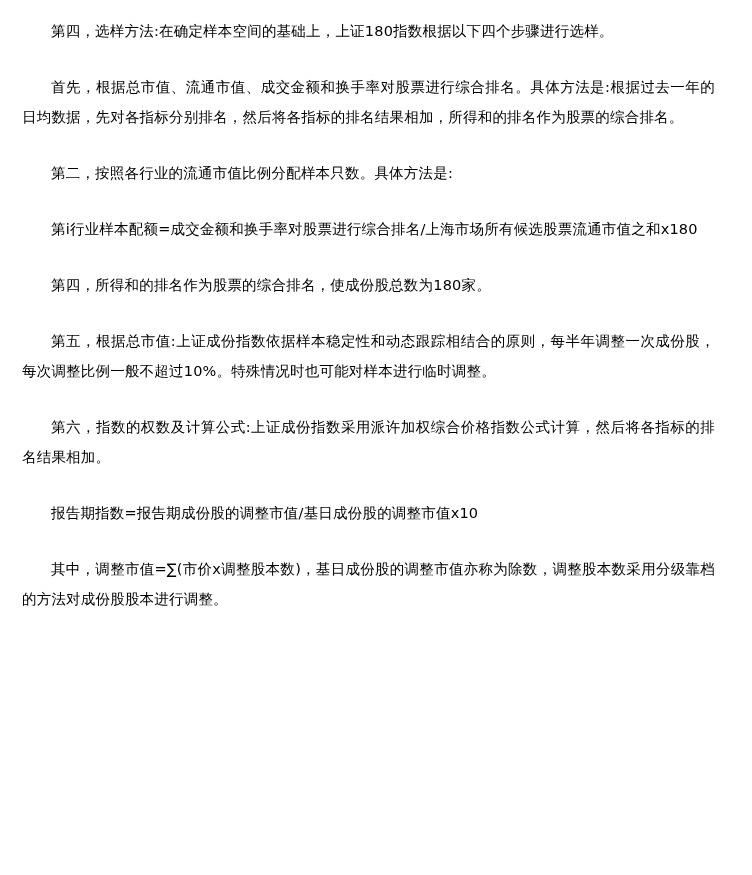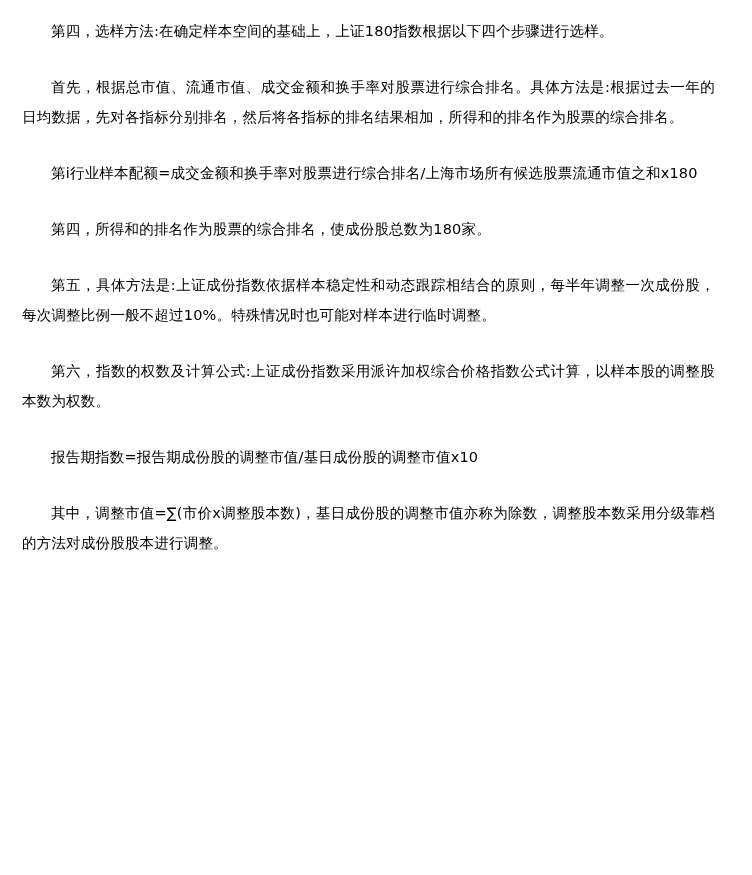--- a/index.html
+++ b/index.html
@@ -34,19 +34,20 @@
   .para.first {
     margin-top: 6px;
   }
 </style>
 </head>
 <body>
 
 <div class="page">
   <p class="para first">第四，选样方法:在确定样本空间的基础上，上证180指数根据以下四个步骤进行选样。</p>
   <p class="para">首先，根据总市值、流通市值、成交金额和换手率对股票进行综合排名。具体方法是:根据过去一年的日均数据，先对各指标分别排名，然后将各指标的排名结果相加，所得和的排名作为股票的综合排名。</p>
+  <p class="para">第二，按照各行业的流通市值比例分配样本只数。具体方法是:</p>
   <p class="para">第i行业样本配额=成交金额和换手率对股票进行综合排名/上海市场所有候选股票流通市值之和x180</p>
   <p class="para">第四，所得和的排名作为股票的综合排名，使成份股总数为180家。</p>
-  <p class="para">第五，具体方法是:上证成份指数依据样本稳定性和动态跟踪相结合的原则，每半年调整一次成份股，每次调整比例一般不超过10%。特殊情况时也可能对样本进行临时调整。</p>
-  <p class="para">第六，指数的权数及计算公式:上证成份指数采用派许加权综合价格指数公式计算，以样本股的调整股本数为权数。</p>
+  <p class="para">第五，根据总市值:上证成份指数依据样本稳定性和动态跟踪相结合的原则，每半年调整一次成份股，每次调整比例一般不超过10%。特殊情况时也可能对样本进行临时调整。</p>
+  <p class="para">第六，指数的权数及计算公式:上证成份指数采用派许加权综合价格指数公式计算，然后将各指标的排名结果相加。</p>
   <p class="para">报告期指数=报告期成份股的调整市值/基日成份股的调整市值x10</p>
   <p class="para">其中，调整市值=∑(市价x调整股本数)，基日成份股的调整市值亦称为除数，调整股本数采用分级靠档的方法对成份股股本进行调整。</p>
 </div>
 
 </body></html>

